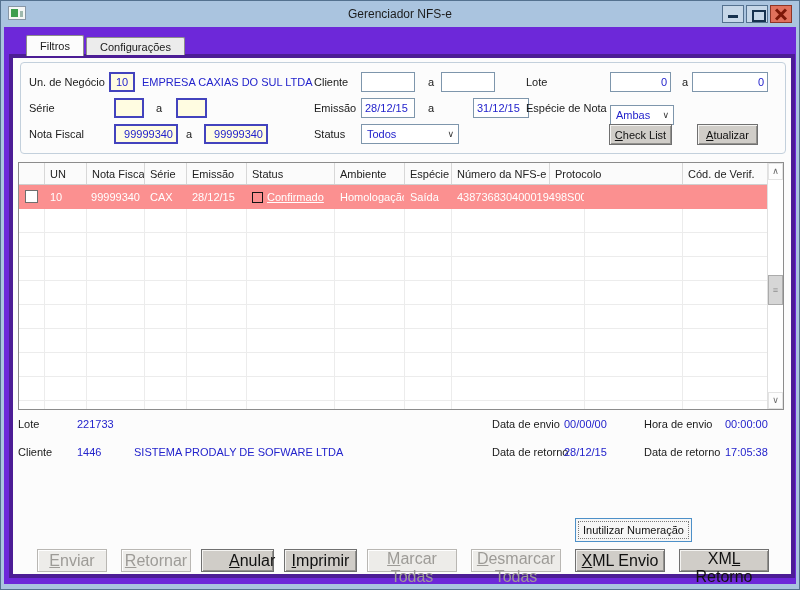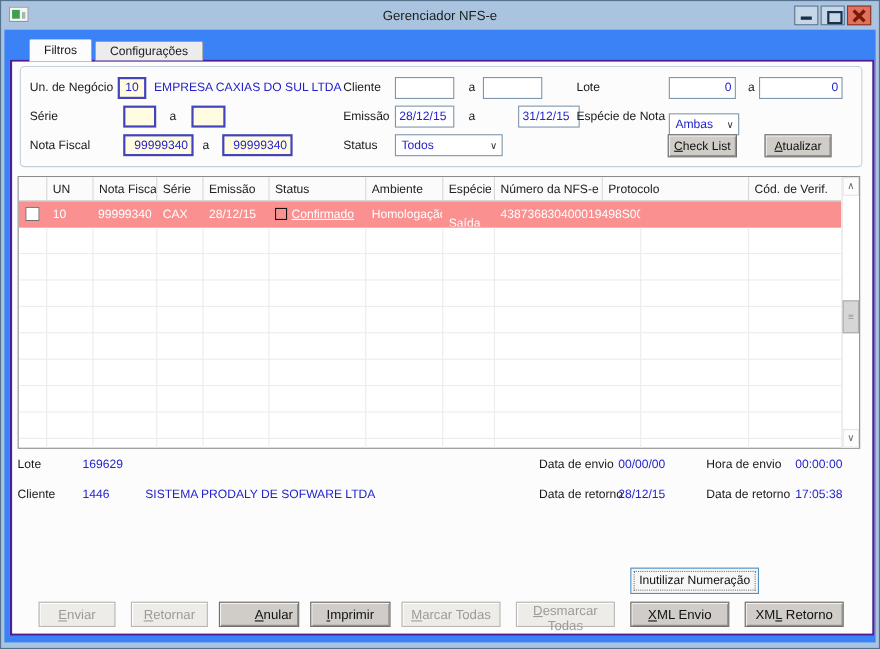--- a/index.html
+++ b/index.html
@@ -20,26 +20,26 @@
   .tb-btn{position:absolute;top:4px;width:22px;height:18px;border:1px solid #54718f;background:#c6d7e8;}
   .tb-min{right:55px;}
   .tb-max{right:31px;}
   .tb-close{right:7px;background:#e0715c;border-color:#8e3526;}
   .tb-min::after{content:"";position:absolute;left:5px;bottom:4px;width:10px;height:3px;background:#16314e;}
   .tb-max::after{content:"";position:absolute;left:5px;top:4px;width:10px;height:8px;border:2px solid #16314e;background:transparent;}
   .tb-close::before,.tb-close::after{content:"";position:absolute;left:3px;top:7px;width:14px;height:3px;background:#7c1808;}
   .tb-close::before{transform:rotate(45deg);}
   .tb-close::after{transform:rotate(-45deg);}
   
-  .client{position:absolute;left:3px;right:3px;top:26px;bottom:5px;background:#3b82f6;}
+  .client{position:absolute;left:3px;right:3px;top:26px;bottom:5px;background:#6d28d9;}
   .tabs{position:absolute;left:22px;top:7px;height:21px;display:flex;align-items:flex-end;z-index:3;}
   .tab{font-size:11px;padding:0 13px;border:1px solid #8c8c8c;border-bottom:none;background:#ececec;
        height:18px;line-height:18px;color:#1a1a1a;border-radius:2px 2px 0 0;margin-right:2px;}
   .tab.active{background:#fcfcfc;height:21px;line-height:21px;margin-bottom:-1px;z-index:4;position:relative;}
-  .tabpanel{position:absolute;left:5px;top:27px;width:786px;height:524px;background:#fcfcfc;border:2px solid #4c1d95;}
+  .tabpanel{position:absolute;left:5px;top:27px;width:786px;height:524px;background:#fcfcfc;border:4px solid #4c1d95;}
   
   .filterbox{position:absolute;left:7px;top:4px;width:766px;height:92px;border:1px solid #c3d0dc;border-radius:4px;}
   .flabel{position:absolute;font-size:11px;color:#1a1a1a;white-space:nowrap;}
   .fvalue{position:absolute;font-size:11px;color:var(--accent-text,#2323cc);white-space:nowrap;}
   .fsep{position:absolute;font-size:11px;color:#1a1a1a;}
   .inp{position:absolute;height:20px;border:1px solid #7e96ac;background:#fff;font-size:11px;
        color:var(--accent-text,#2323cc);padding:0 3px;font-family:inherit;outline:none;}
   .inp.yellow{background:var(--field-yellow,#fffce1);border:2px solid var(--field-border-blue,#4343bd);}
   .inp.right{text-align:right;}
   .inp.center{text-align:center;}
@@ -71,21 +71,21 @@
   .sb-down{bottom:0;}
   .sb-thumb{position:absolute;left:0;top:112px;width:15px;height:30px;background:#d6d6d6;border:1px solid #ababab;
             color:#8f8f8f;font-size:9px;text-align:center;line-height:28px;}
   
   .ilabel{position:absolute;font-size:11px;color:#1a1a1a;white-space:nowrap;}
   .ivalue{position:absolute;font-size:11px;color:var(--accent-text,#2323cc);white-space:nowrap;}
   
   .inutilizar{position:absolute;left:562px;top:460px;width:117px;height:24px;font-size:11px;color:#111;
               background:#f6f6f6;border:1px solid #4d90c8;outline:1px dotted #7a7a7a;outline-offset:-4px;
               font-family:inherit;}
-  .action-btn{position:absolute;top:491px;height:23px;font-size:12px;color:#111;font-family:inherit;
+  .action-btn{position:absolute;top:491px;height:23px;font-size:16px;color:#111;font-family:inherit;
               background:var(--button-face,#d0cdc8);border:1px solid #707070;
               box-shadow:inset 1px 1px 0 #f4f3f1, inset -1px -1px 0 #92918d;padding:0;}
   .action-btn.disabled{background:#edece9;border:1px solid #b9b7b3;color:#9d9b97;box-shadow:inset 1px 1px 0 #ffffff;}
   u{text-decoration:underline;}
 </style>
 </head>
 <body>
 
 <div class="window">
 
@@ -172,21 +172,21 @@
               <div class="grid-row sel">
                 <div class="gc gc-sel" style="width: 26px;">
                   <div class="cb"></div>
                 </div>
                 <div class="gc" style="width: 42px;">10</div>
                 <div class="gc num" style="width: 58px;">99999340</div>
                 <div class="gc" style="width: 42px;">CAX</div>
                 <div class="gc" style="width: 60px;">28/12/15</div>
                 <div class="gc" style="width: 88px; text-decoration: underline;"><span class="cbs"></span>Confirmado</div>
                 <div class="gc" style="width: 70px;">Homologação</div>
-                <div class="gc" style="width: 47px; margin-top: 8px;">Saída</div>
+                <div class="gc" style="width: 47px;">Saída</div>
                 <div class="gc" style="width: 133px;">438736830400019498S00</div>
                 <div class="gc" style="width: 98px;"></div>
                 <div class="gc" style="width: 88px;"></div>
               </div>
               <div class="grid-row">
                 <div class="gc gc-sel" style="width: 26px;"></div>
                 <div class="gc" style="width: 42px;"></div>
                 <div class="gc num" style="width: 58px;"></div>
                 <div class="gc" style="width: 42px;"></div>
                 <div class="gc" style="width: 60px;"></div>
@@ -304,21 +304,21 @@
             </div>
         </div>
         <div class="vscroll">
           <div class="sb-btn sb-up">∧</div>
           <div class="sb-thumb">≡</div>
           <div class="sb-btn sb-down">∨</div>
         </div>
       </div>
 
       <span class="ilabel" style="left:5px;top:360px">Lote</span>
-      <span class="ivalue" style="left:64px;top:360px">169629</span>
+      <span class="ivalue" style="left:64px;top:360px">221733</span>
       <span class="ilabel" style="left:5px;top:388px">Cliente</span>
       <span class="ivalue" style="left:64px;top:388px">1446</span>
       <span class="ivalue" style="left:121px;top:388px">SISTEMA PRODALY DE SOFWARE LTDA</span>
 
       <span class="ilabel" style="left:479px;top:360px">Data de envio</span>
       <span class="ivalue" style="left:551px;top:360px">00/00/00</span>
       <span class="ilabel" style="left:631px;top:360px">Hora de envio</span>
       <span class="ivalue" style="left:712px;top:360px">00:00:00</span>
 
       <span class="ilabel" style="left:479px;top:388px">Data de retorno</span>

